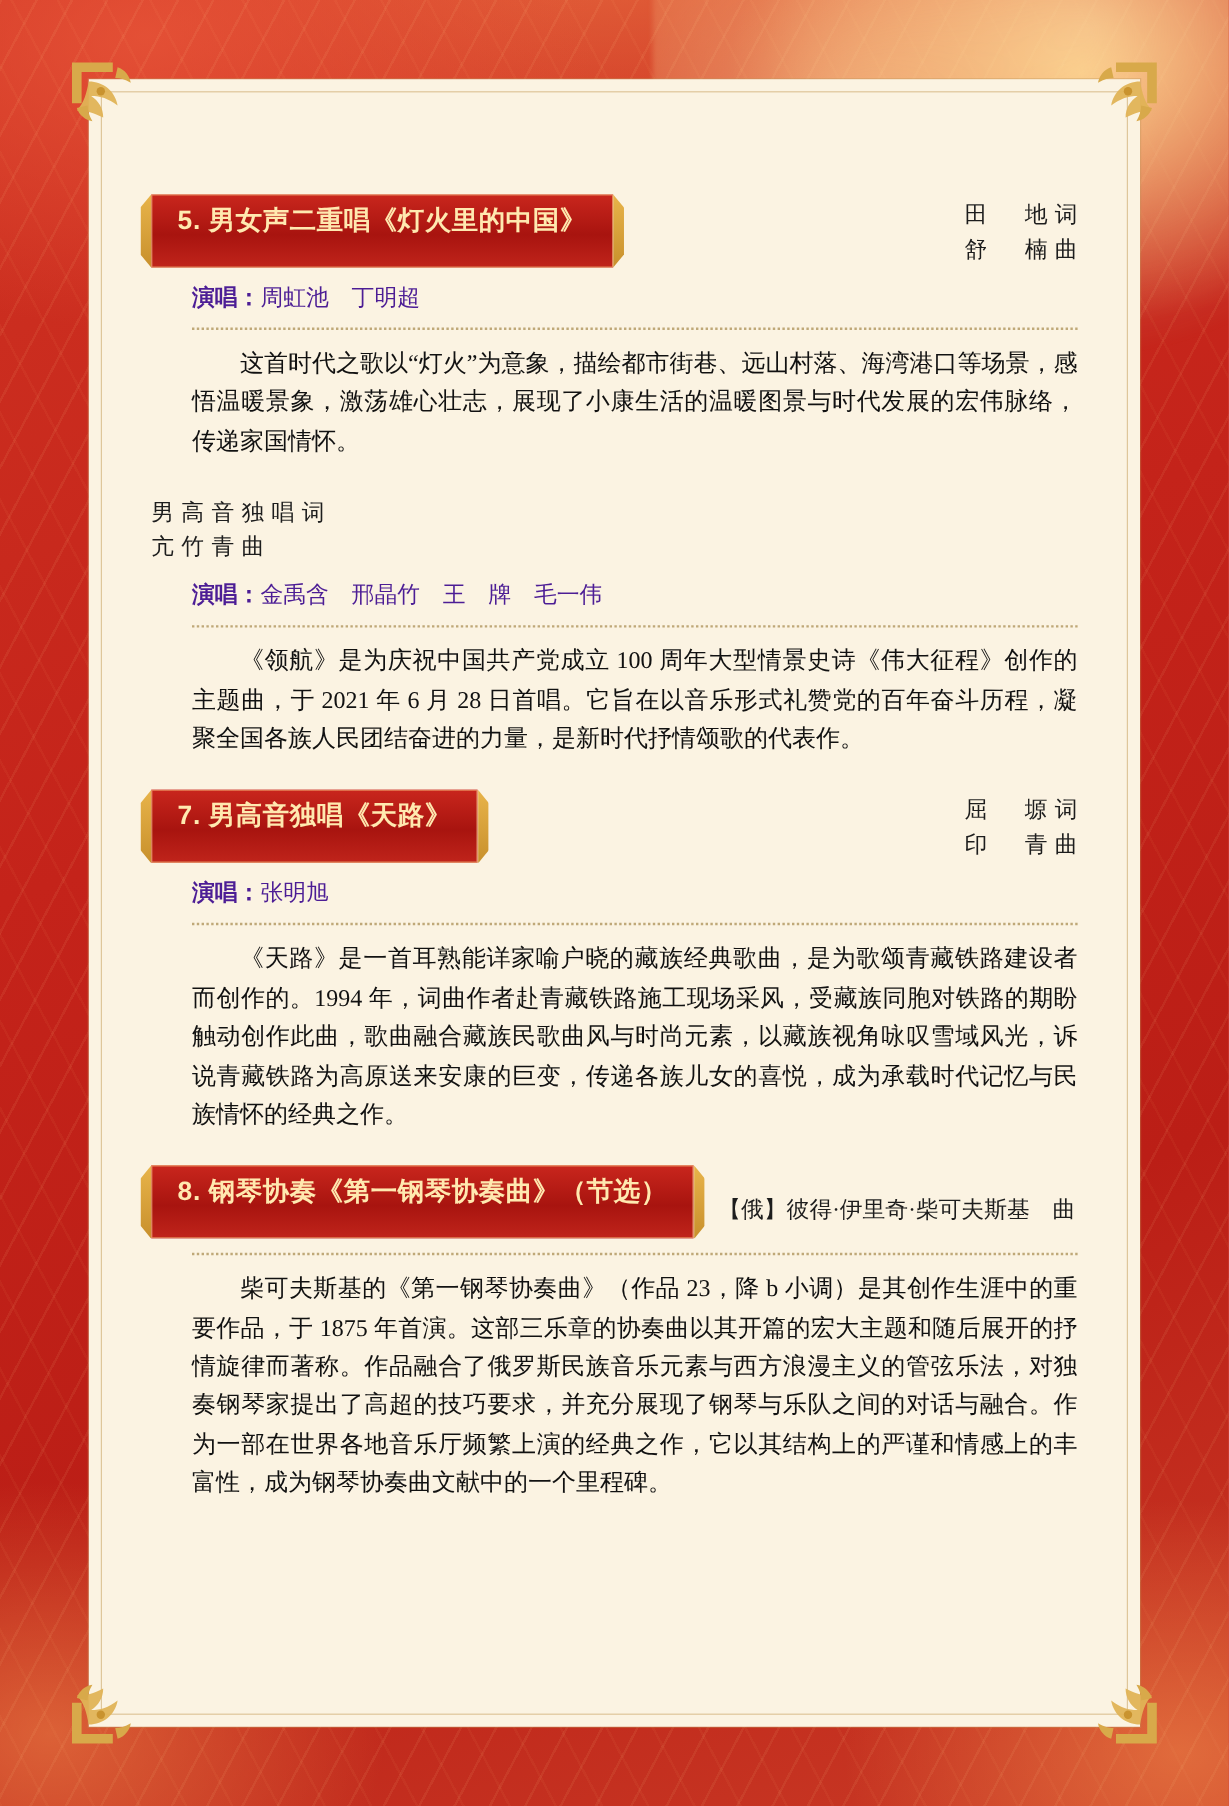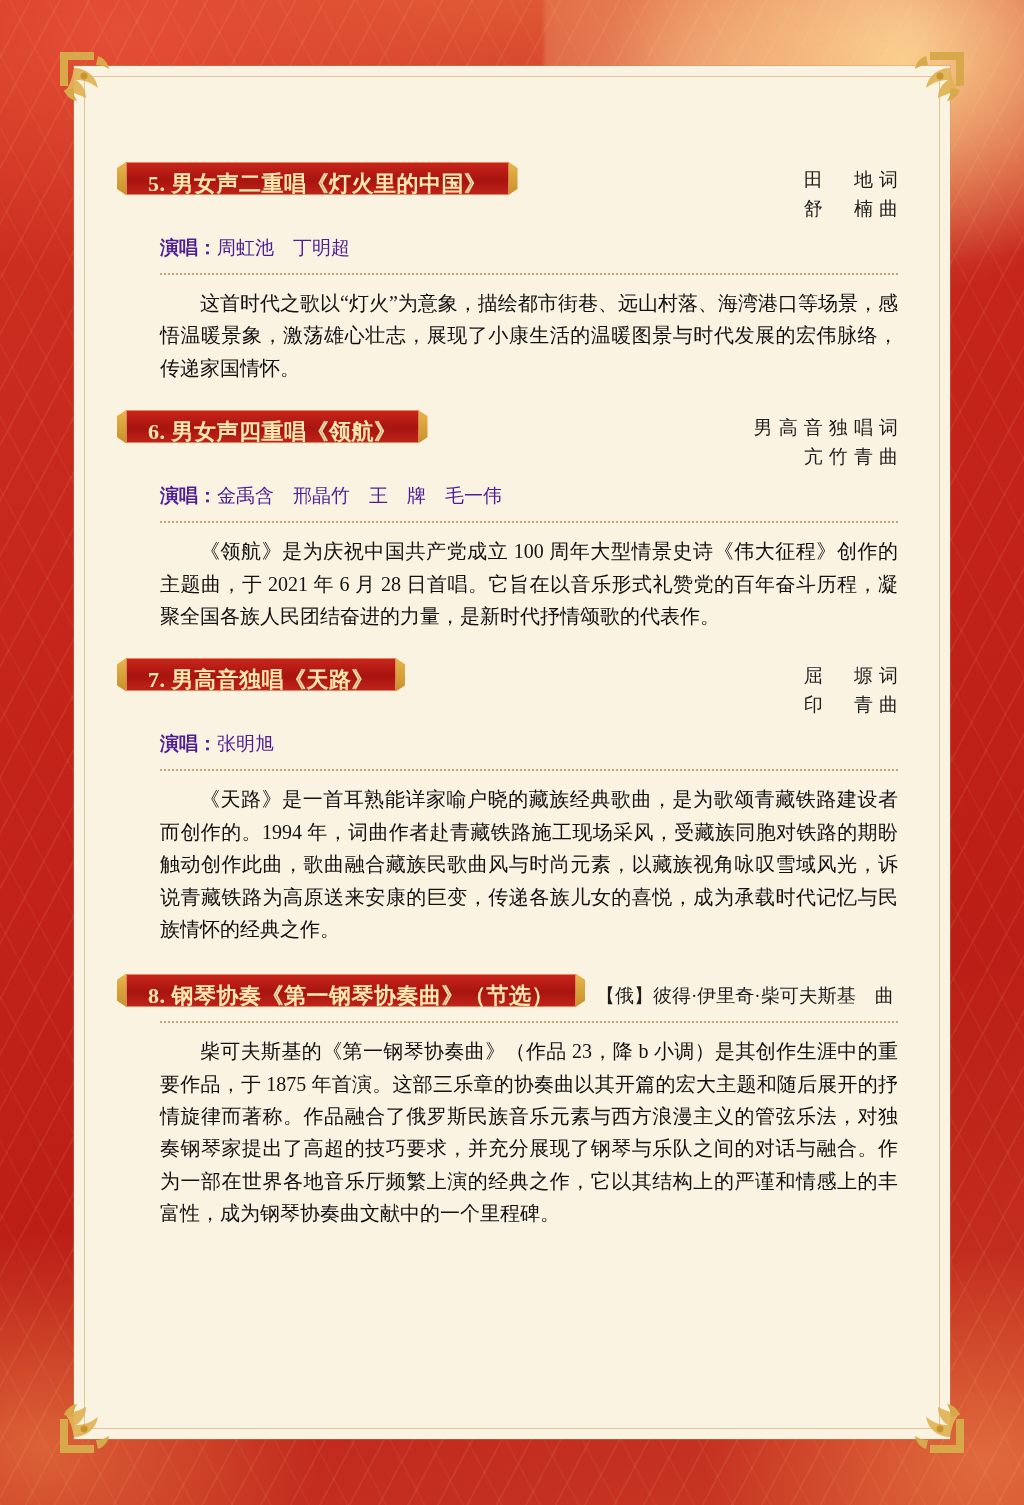--- a/index.html
+++ b/index.html
@@ -71,43 +71,42 @@
   .item-head {
     display:flex; align-items:flex-start; justify-content:space-between;
     gap: 14px;
   }
   .title-wrap { display:flex; align-items:center; flex: 0 1 auto; }
   .ribbon {
     position: relative;
     display:inline-block;
     background: linear-gradient(180deg,#c9261d 0%, #a8140f 55%, #c0241b 100%);
     color:#ffe9b0;
-    font-family:Liberation Serif, serif;
+    font-family:Liberation Sans, sans-serif;
     font-weight:700;
     font-size:22px;
     line-height:1;
-    padding: 11px 22px 0 22px;
+    padding: 11px 22px 28px 22px;
     letter-spacing:.5px;
     box-shadow: inset 0 0 0 1px rgba(255,215,140,.55);
   }
   .ribbon::before, .ribbon::after{
     content:"";
     position:absolute; top:0; bottom:0; width:9px;
     background: linear-gradient(180deg,#e8b44a,#c8902c);
   }
   .ribbon::before{ left:-9px; clip-path: polygon(100% 0,100% 100%,0 82%,0 18%); }
   .ribbon::after { right:-9px; clip-path: polygon(0 0,0 100%,100% 82%,100% 18%); }
 
   .credit-inline {
     font-size:19px; color:#1d1d1d; padding-left: 20px; padding-top: 12px;
     white-space:nowrap;
   }
 
   .credits {
-    text-align:right;
     font-size:19px; color:#1d1d1d; line-height:1.5;
     padding-top:4px; white-space:nowrap;
   }
   .credits .nm { letter-spacing: .32em; }
 
   .performers {
     margin: 12px 0 0 34px;
     font-size:19px; color:#4c1d95;
   }
   .performers .lbl { font-weight:700; }
@@ -191,26 +190,20 @@
       </div>
       <div class="performers">
         <span class="lbl">演唱：</span><span>周虹池　丁明超</span>
       </div>
       <div class="divider"></div>
       <div class="desc">这首时代之歌以“灯火”为意象，描绘都市街巷、远山村落、海湾港口等场景，感悟温暖景象，激荡雄心壮志，展现了小康生活的温暖图景与时代发展的宏伟脉络，传递家国情怀。</div>
     </div>
 
     <div class="item">
       <div class="item-head">
-        <div class="title-wrap">
-          <div class="ribbon">
-            <span>6.</span>
-            <span>男女声四重唱《领航》</span>
-          </div>
-        </div>
         <div class="credits">
           <div>
             <span class="nm">男高音独唱</span><span>词</span>
           </div>
           <div>
             <span class="nm">亢竹青</span><span>曲</span>
           </div>
         </div>
       </div>
       <div class="performers">

